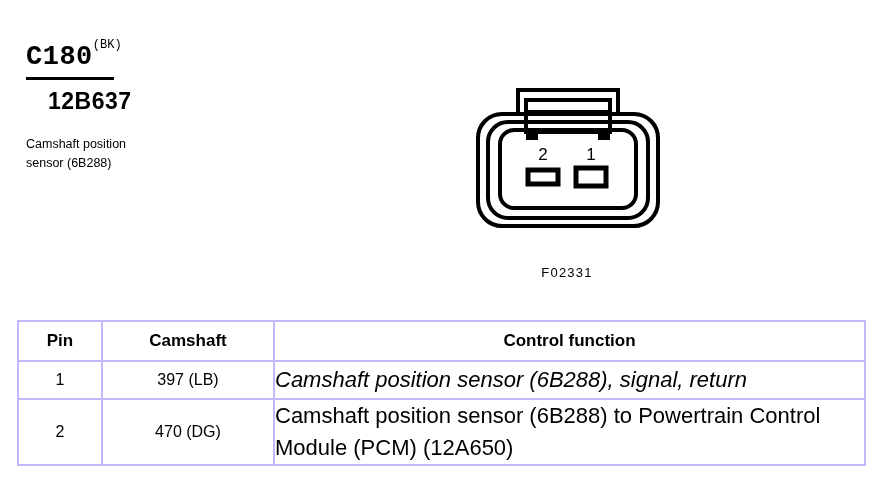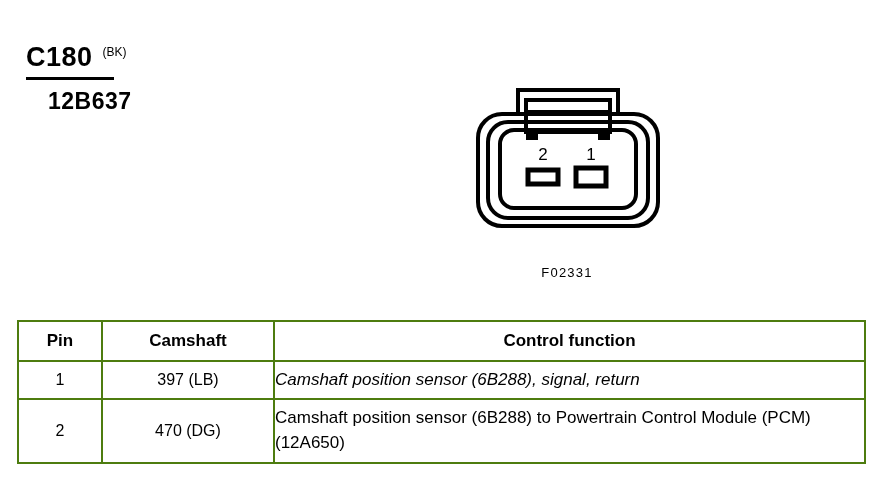--- a/index.html
+++ b/index.html
@@ -19,22 +19,22 @@
 
   
   #header-block {
     position: absolute;
     left: 26px;
     top: 44px;
     width: 260px;
   }
   #connector-id-row {
     display: flex;
-    align-items: center;
-    gap: 10px;
+    align-items: flex-start;
+    font-family: Liberation Mono, monospace;
   }
   #connector-id {
     font-size: 27px;
     font-weight: bold;
     letter-spacing: 0.5px;
     line-height: 1;
   }
   #connector-color-code {
     font-size: 12px;
     font-weight: normal;
@@ -86,42 +86,42 @@
   #pinout-table {
     position: absolute;
     left: 17px;
     top: 320px;
     width: 849px;
     border-collapse: collapse;
     table-layout: fixed;
   }
   #pinout-table th,
   #pinout-table td {
-    border: 2px solid #4d7c0f;
+    border: 2px solid #c4b5fd;
     padding: 0;
     vertical-align: middle;
   }
   #pinout-table thead th {
     height: 38px;
     font-size: 17px;
     font-weight: bold;
     text-align: center;
   }
   .col-pin   { width: 84px; }
   .col-circuit { width: 172px; }
   .col-function { width: auto; }
 
   td.cell-pin,
   td.cell-circuit {
     text-align: center;
     font-size: 16px;
   }
   td.cell-function {
     text-align: left;
-    font-size: 17px;
+    font-size: 22px;
     padding: 6px 0 6px 18px;
     line-height: 1.45;
   }
   tr.row-1 td { height: 36px; }
   tr.row-2 td { height: 62px; }
   tr.row-1 td.cell-function { font-style: italic; }
   tr.row-2 td.cell-pin,
   tr.row-2 td.cell-circuit { vertical-align: middle; }
 </style>
 </head>
@@ -131,20 +131,24 @@
 
   <div id="connector-id-row">
     <span id="connector-id">C180</span>
     <span id="connector-color-code">(BK)</span>
   </div>
 
   <div id="id-underline"></div>
 
   <div id="part-number">12B637</div>
 
+  <div id="component-description">
+    <div>Camshaft position</div>
+    <div>sensor (6B288)</div>
+  </div>
 
 </div>
 
 <div id="connector-figure">
 
   <svg id="connector-svg" width="200" height="160" viewBox="0 0 200 160">
 
     <path d="M 52 30 L 52 6 L 152 6 L 152 30" fill="none" stroke="#000" stroke-width="4"></path>
 
     <rect x="60" y="16" width="84" height="32" fill="none" stroke="#000" stroke-width="4"></rect>

